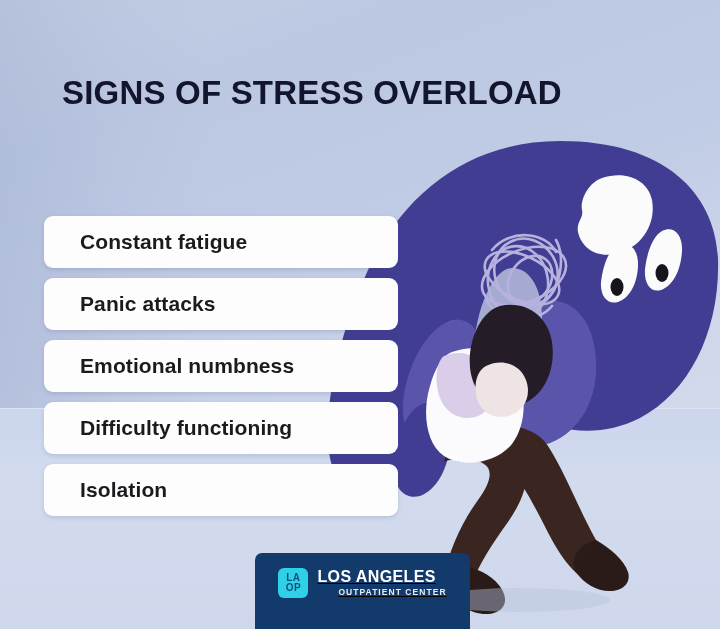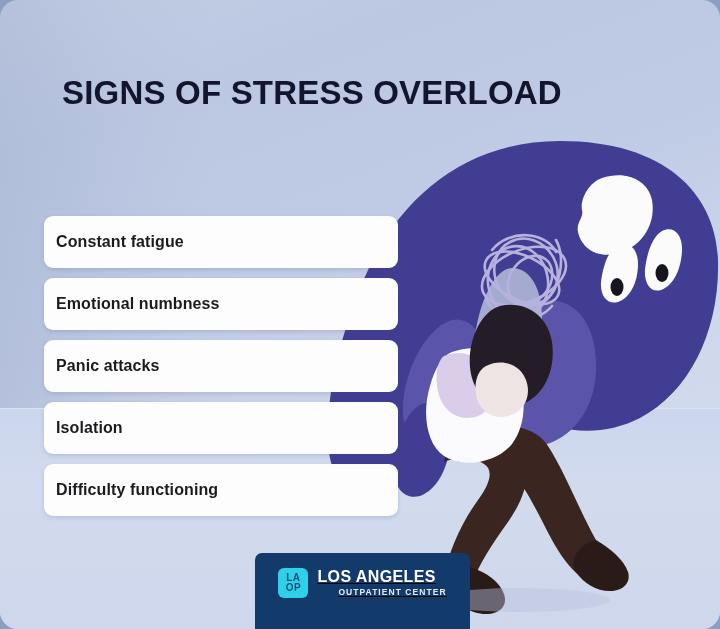--- a/index.html
+++ b/index.html
@@ -8,21 +8,20 @@
     font-family:"Liberation Sans", sans-serif;
     -webkit-font-smoothing:antialiased;
   }
 
   #poster {
     position:relative;
     width:720px;
     height:629px;
     overflow:hidden;
     background:linear-gradient(160deg,#c3cde4 0%,#bcc8e2 18%,#c0cbe5 42%,#cdd6ea 62%,#d3dbee 80%,#cfd8ec 100%);
-    border-radius:18px;
   }
 
   
   .floor {
     position:absolute;
     left:0; right:0;
     top:408px;
     bottom:0;
     background:linear-gradient(180deg,#cbd5ec 0%,#d2dbee 35%,#ced7eb 100%);
   }
@@ -65,22 +64,22 @@
     position:relative;
     height:52px;
     margin-bottom:10px;
     background:#fdfdfd;
     border-radius:9px;
     box-shadow:0 2px 4px rgba(70,85,125,.18);
     display:flex;
     align-items:center;
   }
   .card-label {
-    padding-left:12px;
-    font-size:16px;
+    padding-left:36px;
+    font-size:21px;
     font-weight:bold;
     color:#1b1b1f;
     letter-spacing:.1px;
     white-space:nowrap;
   }
 
   
   .footer {
     position:absolute;
     left:255px;
@@ -276,30 +275,30 @@
     </g>
   </svg>
 
   <div class="title">SIGNS OF STRESS OVERLOAD</div>
 
   <div class="cards">
     <div class="card">
       <span class="card-label">Constant fatigue</span>
     </div>
     <div class="card">
+      <span class="card-label">Panic attacks</span>
+    </div>
+    <div class="card">
       <span class="card-label">Emotional numbness</span>
     </div>
     <div class="card">
-      <span class="card-label">Panic attacks</span>
+      <span class="card-label">Difficulty functioning</span>
     </div>
     <div class="card">
       <span class="card-label">Isolation</span>
-    </div>
-    <div class="card">
-      <span class="card-label">Difficulty functioning</span>
     </div>
   </div>
 
   <div class="footer">
     <div class="logo">
       <div class="logo-mark">
         <span>LA</span>
         <span>OP</span>
       </div>
       <div class="logo-text">

